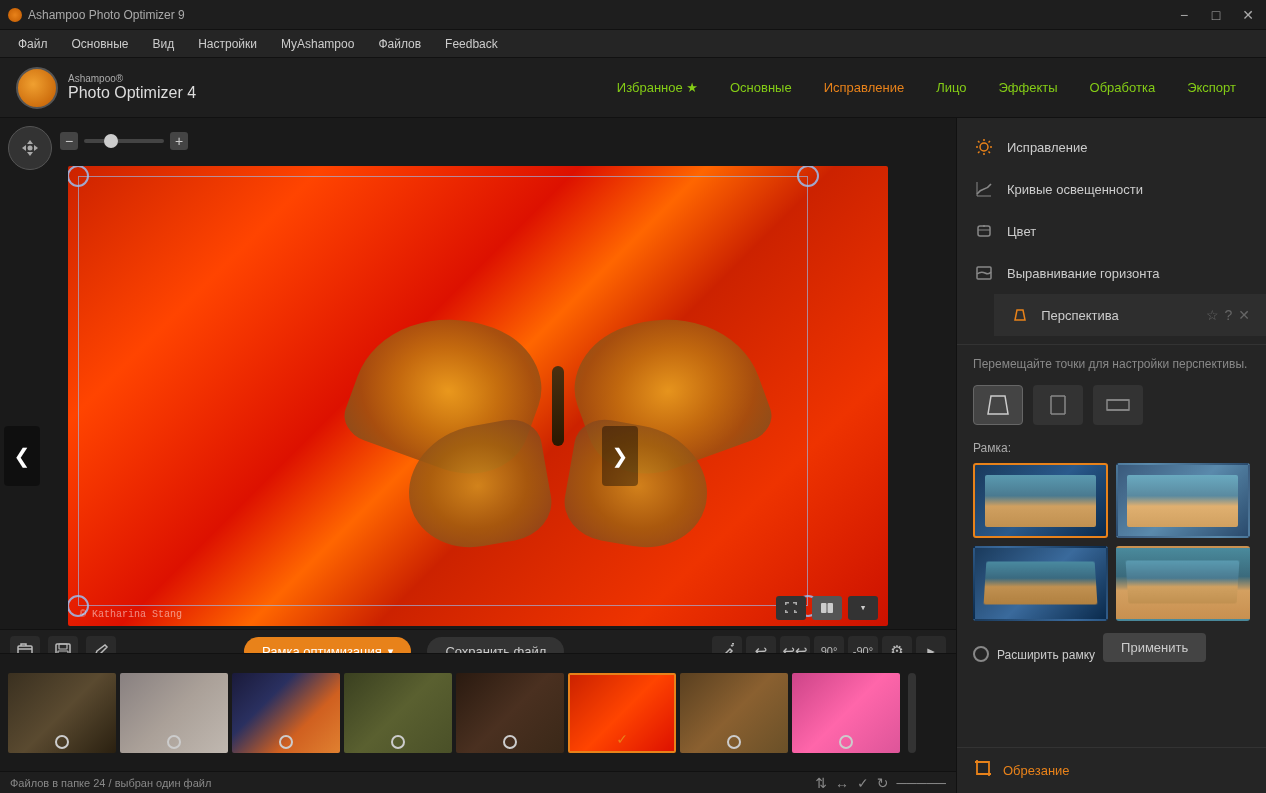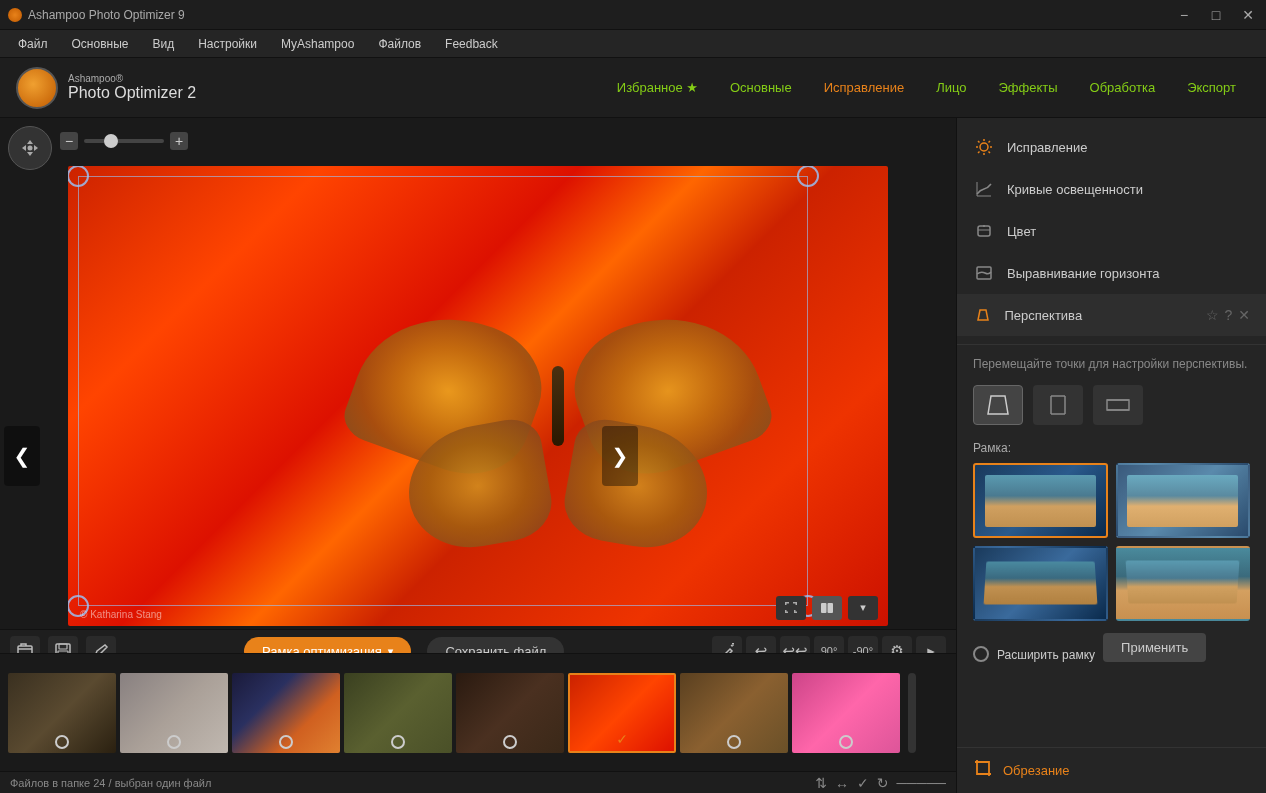--- a/index.html
+++ b/index.html
@@ -29,21 +29,21 @@
     .nav-tab.starred { display: flex; align-items: center; gap: 4px; }
 
     
     .main { display: flex; height: calc(793px - 30px - 28px - 60px); }
 
     
     .image-area { flex: 1; background: #1a1a1a; position: relative; overflow: hidden; }
 
     
     .canvas-wrapper { position: absolute; top: 0; left: 0; right: 0; bottom: 120px; display: flex; align-items: center; justify-content: center; overflow: hidden; }
-    .image-container { position: relative; width: 820px; height: 460px; }
+    .image-container { position: relative; width: 820px; height: 460px; font-family: Liberation Mono, monospace; }
 
     
     .butterfly-img { width: 820px; height: 460px; background: linear-gradient(135deg, #cc2200 0%, #ff4400 20%, #dd1100 40%, #ff6600 50%, #cc2200 60%, #ee3300 80%, #cc1100 100%); position: relative; overflow: hidden; border-radius: 2px; }
     .butterfly-overlay { position: absolute; top: 50%; left: 50%; transform: translate(-30%, -50%); width: 400px; height: 300px; }
     
     .butterfly-body { position: absolute; top: 50%; left: 50%; transform: translate(-50%, -50%); }
     .wing-upper-right { position: absolute; top: -80px; left: 20px; width: 180px; height: 150px; background: radial-gradient(ellipse, #e8a020 0%, #c07010 40%, #a05010 70%, #805020 100%); border-radius: 50% 80% 20% 50%; transform: rotate(-20deg); opacity: 0.9; }
     .wing-lower-right { position: absolute; top: 30px; left: 10px; width: 140px; height: 120px; background: radial-gradient(ellipse, #d09020 0%, #a06010 50%, #804020 100%); border-radius: 30% 70% 60% 40%; transform: rotate(10deg); opacity: 0.85; }
     .wing-upper-left { position: absolute; top: -80px; right: 20px; width: 180px; height: 150px; background: radial-gradient(ellipse, #e8a020 0%, #c07010 40%, #a05010 70%, #805020 100%); border-radius: 80% 50% 50% 20%; transform: rotate(20deg); opacity: 0.9; }
     .wing-lower-left { position: absolute; top: 30px; right: 10px; width: 140px; height: 120px; background: radial-gradient(ellipse, #d09020 0%, #a06010 50%, #804020 100%); border-radius: 70% 30% 40% 60%; transform: rotate(-10deg); opacity: 0.85; }
@@ -96,21 +96,21 @@
     .film-thumb { width: 108px; height: 80px; border-radius: 2px; overflow: hidden; flex-shrink: 0; position: relative; cursor: pointer; }
     .film-thumb.active { border: 2px solid #e8821a; }
     .thumb-indicator { position: absolute; bottom: 4px; left: 50%; transform: translateX(-50%); width: 14px; height: 14px; border-radius: 50%; border: 2px solid #ccc; background: transparent; }
     .thumb-check { position: absolute; bottom: 4px; left: 50%; transform: translateX(-50%); color: #e8821a; font-size: 14px; }
     .filmstrip-scroll { width: 8px; background: #333; height: 80px; border-radius: 4px; margin-left: 4px; cursor: pointer; }
 
     
     .right-panel { width: 310px; background: #252525; border-left: 1px solid #111; display: flex; flex-direction: column; overflow-y: auto; }
     .panel-menu { padding: 8px 0; border-bottom: 1px solid #333; }
     .panel-menu-item { padding: 10px 16px; display: flex; align-items: center; gap: 12px; cursor: pointer; color: #ccc; }
-    .panel-menu-item.active { background: #2e2e2e; }
+    .panel-menu-item.active { background: #2e2e2e; margin-left: 37px; }
     .panel-menu-icon { width: 22px; height: 22px; display: flex; align-items: center; justify-content: center; color: #e8821a; font-size: 16px; }
     .panel-menu-icon.gray { color: #888; }
     .panel-menu-label { font-size: 13px; }
 
     
     .panel-content { padding: 12px 16px; flex: 1; }
     .panel-hint { font-size: 12px; color: #888; margin-bottom: 14px; }
 
     
     .persp-modes { display: flex; gap: 10px; margin-bottom: 16px; }
@@ -186,21 +186,21 @@
   <div class="menu-item">MyAshampoo</div>
   <div class="menu-item">Файлов</div>
   <div class="menu-item">Feedback</div>
 </div>
 
 <div class="header">
   <div class="logo-area">
     <div class="logo-circle"></div>
     <div class="logo-text">
       <span class="logo-brand">Ashampoo®</span>
-      <span class="logo-app">Photo Optimizer 2</span>
+      <span class="logo-app">Photo Optimizer 4</span>
     </div>
   </div>
   <div class="nav-tabs">
     <div class="nav-tab starred">Избранное ★</div>
     <div class="nav-tab">Основные</div>
     <div class="nav-tab active">Исправление</div>
     <div class="nav-tab">Лицо</div>
     <div class="nav-tab">Эффекты</div>
     <div class="nav-tab">Обработка</div>
     <div class="nav-tab">Экспорт</div>

